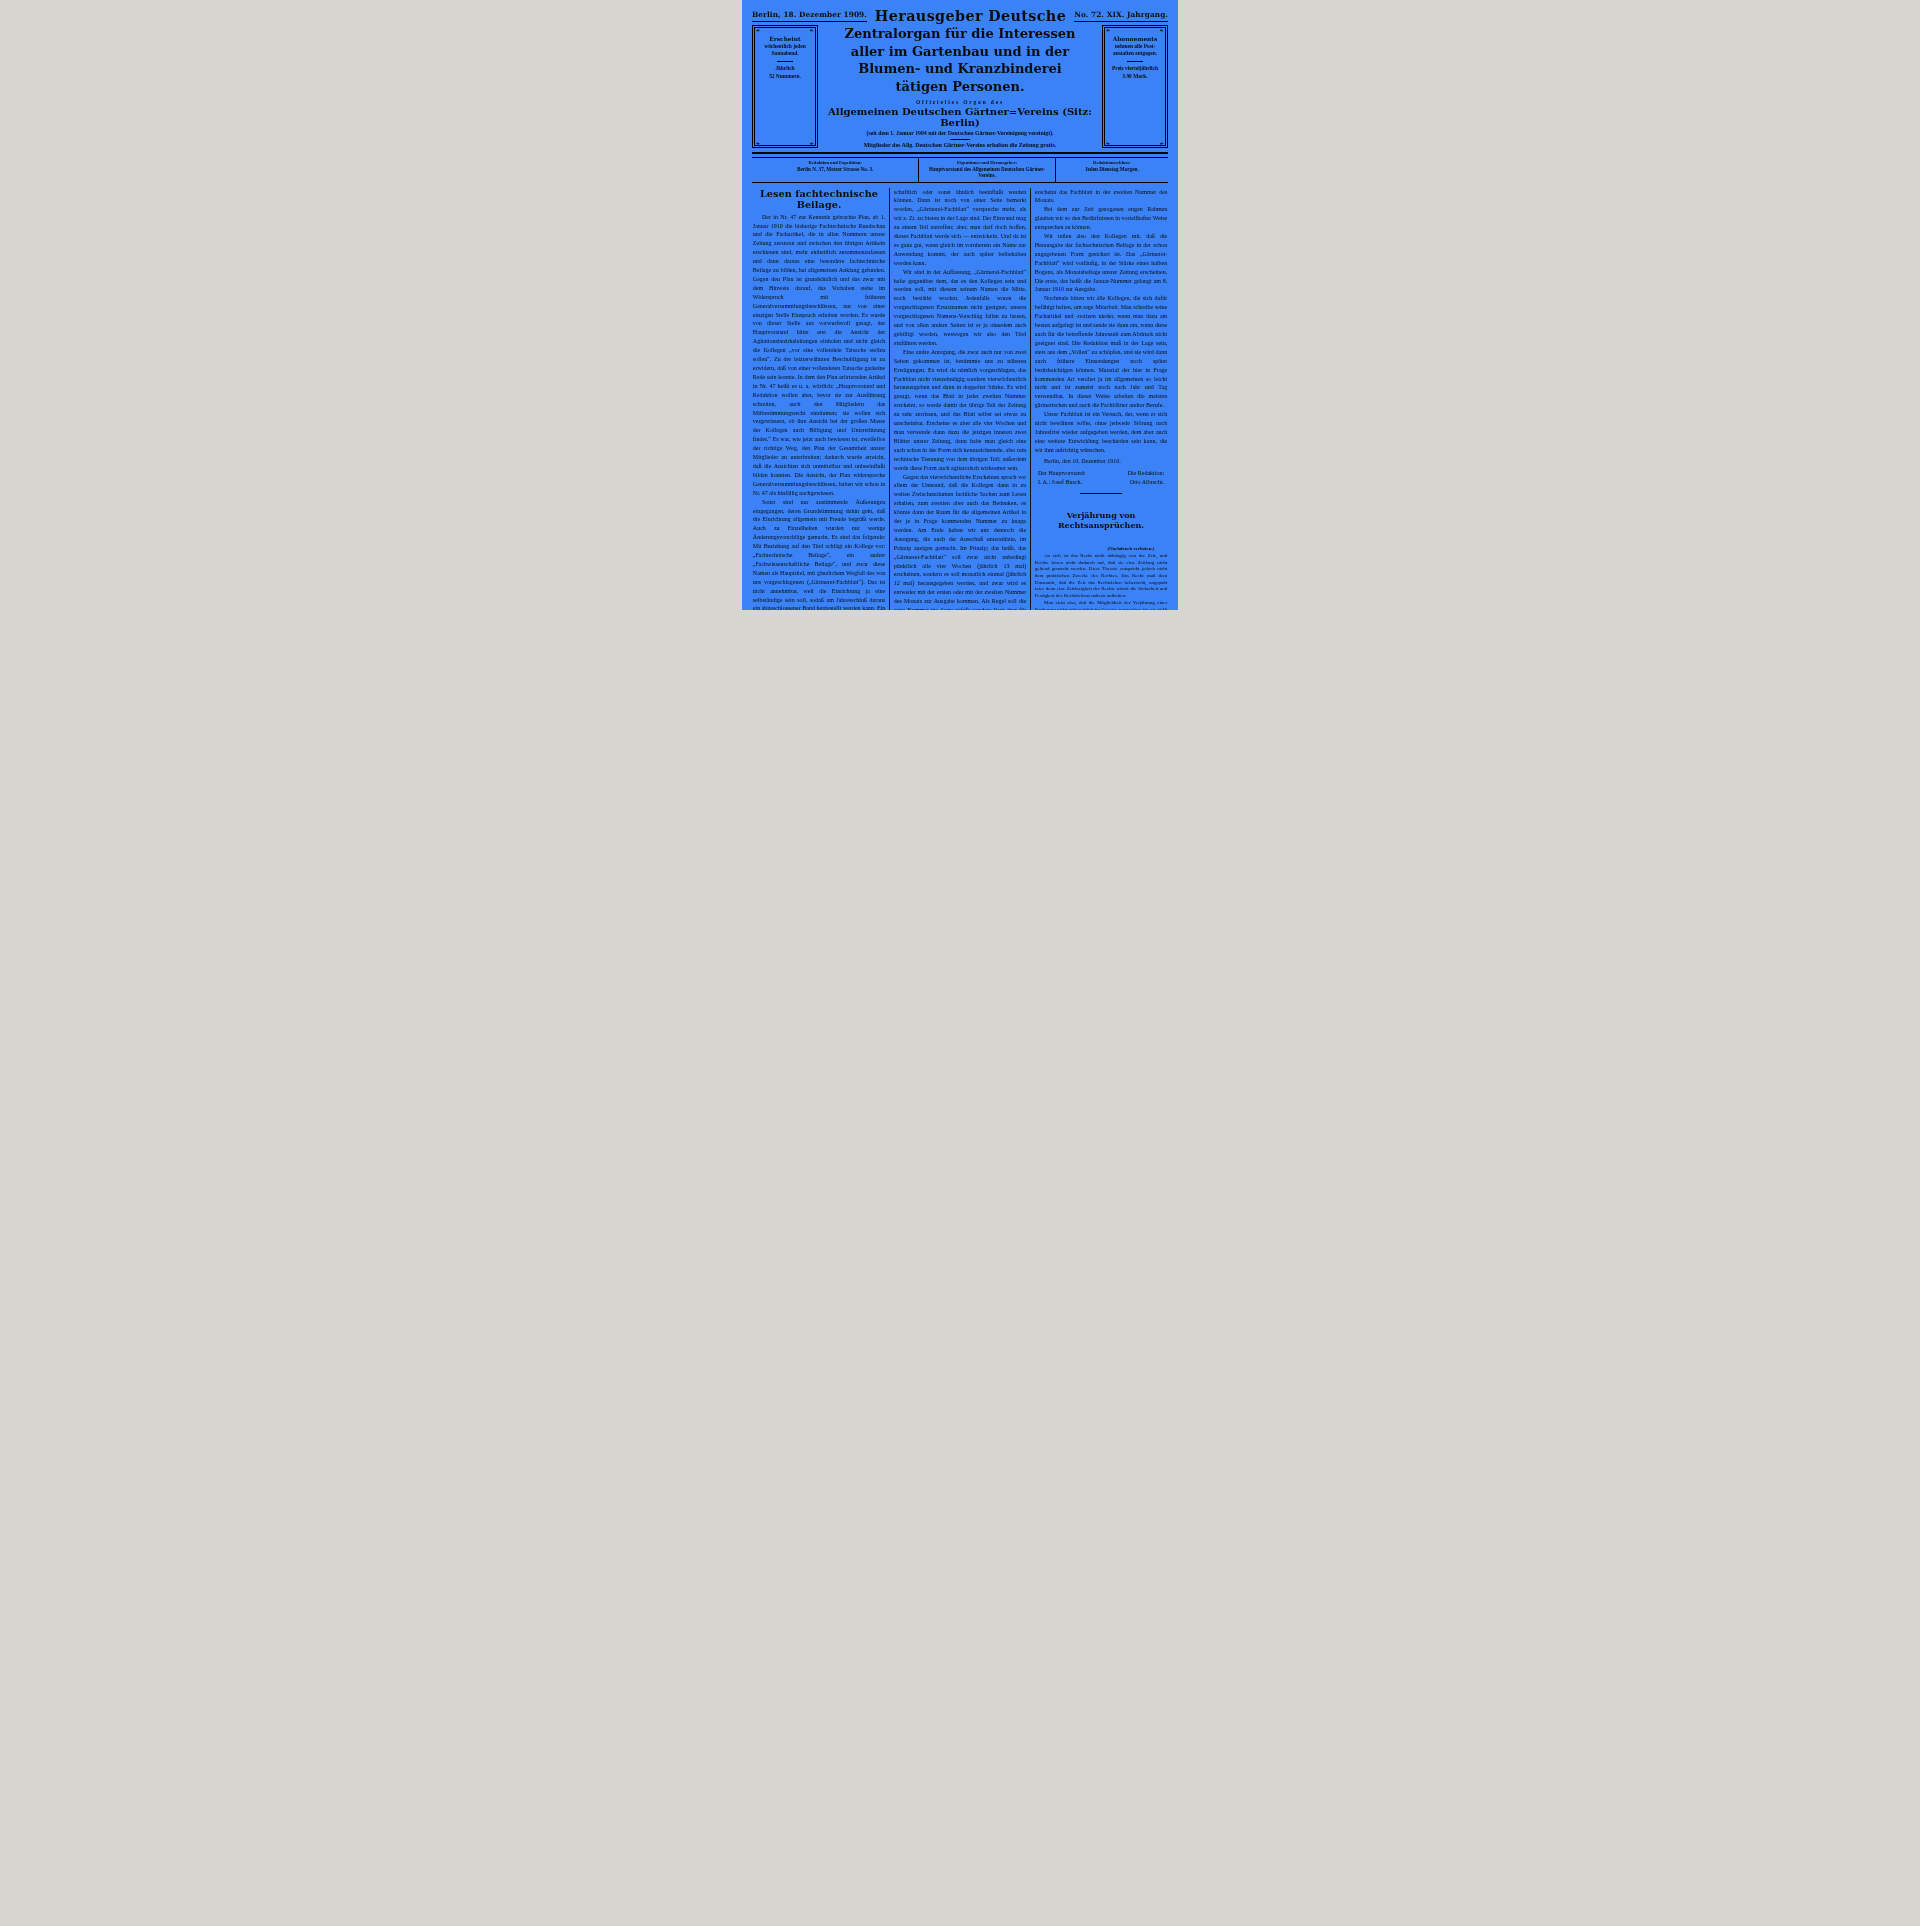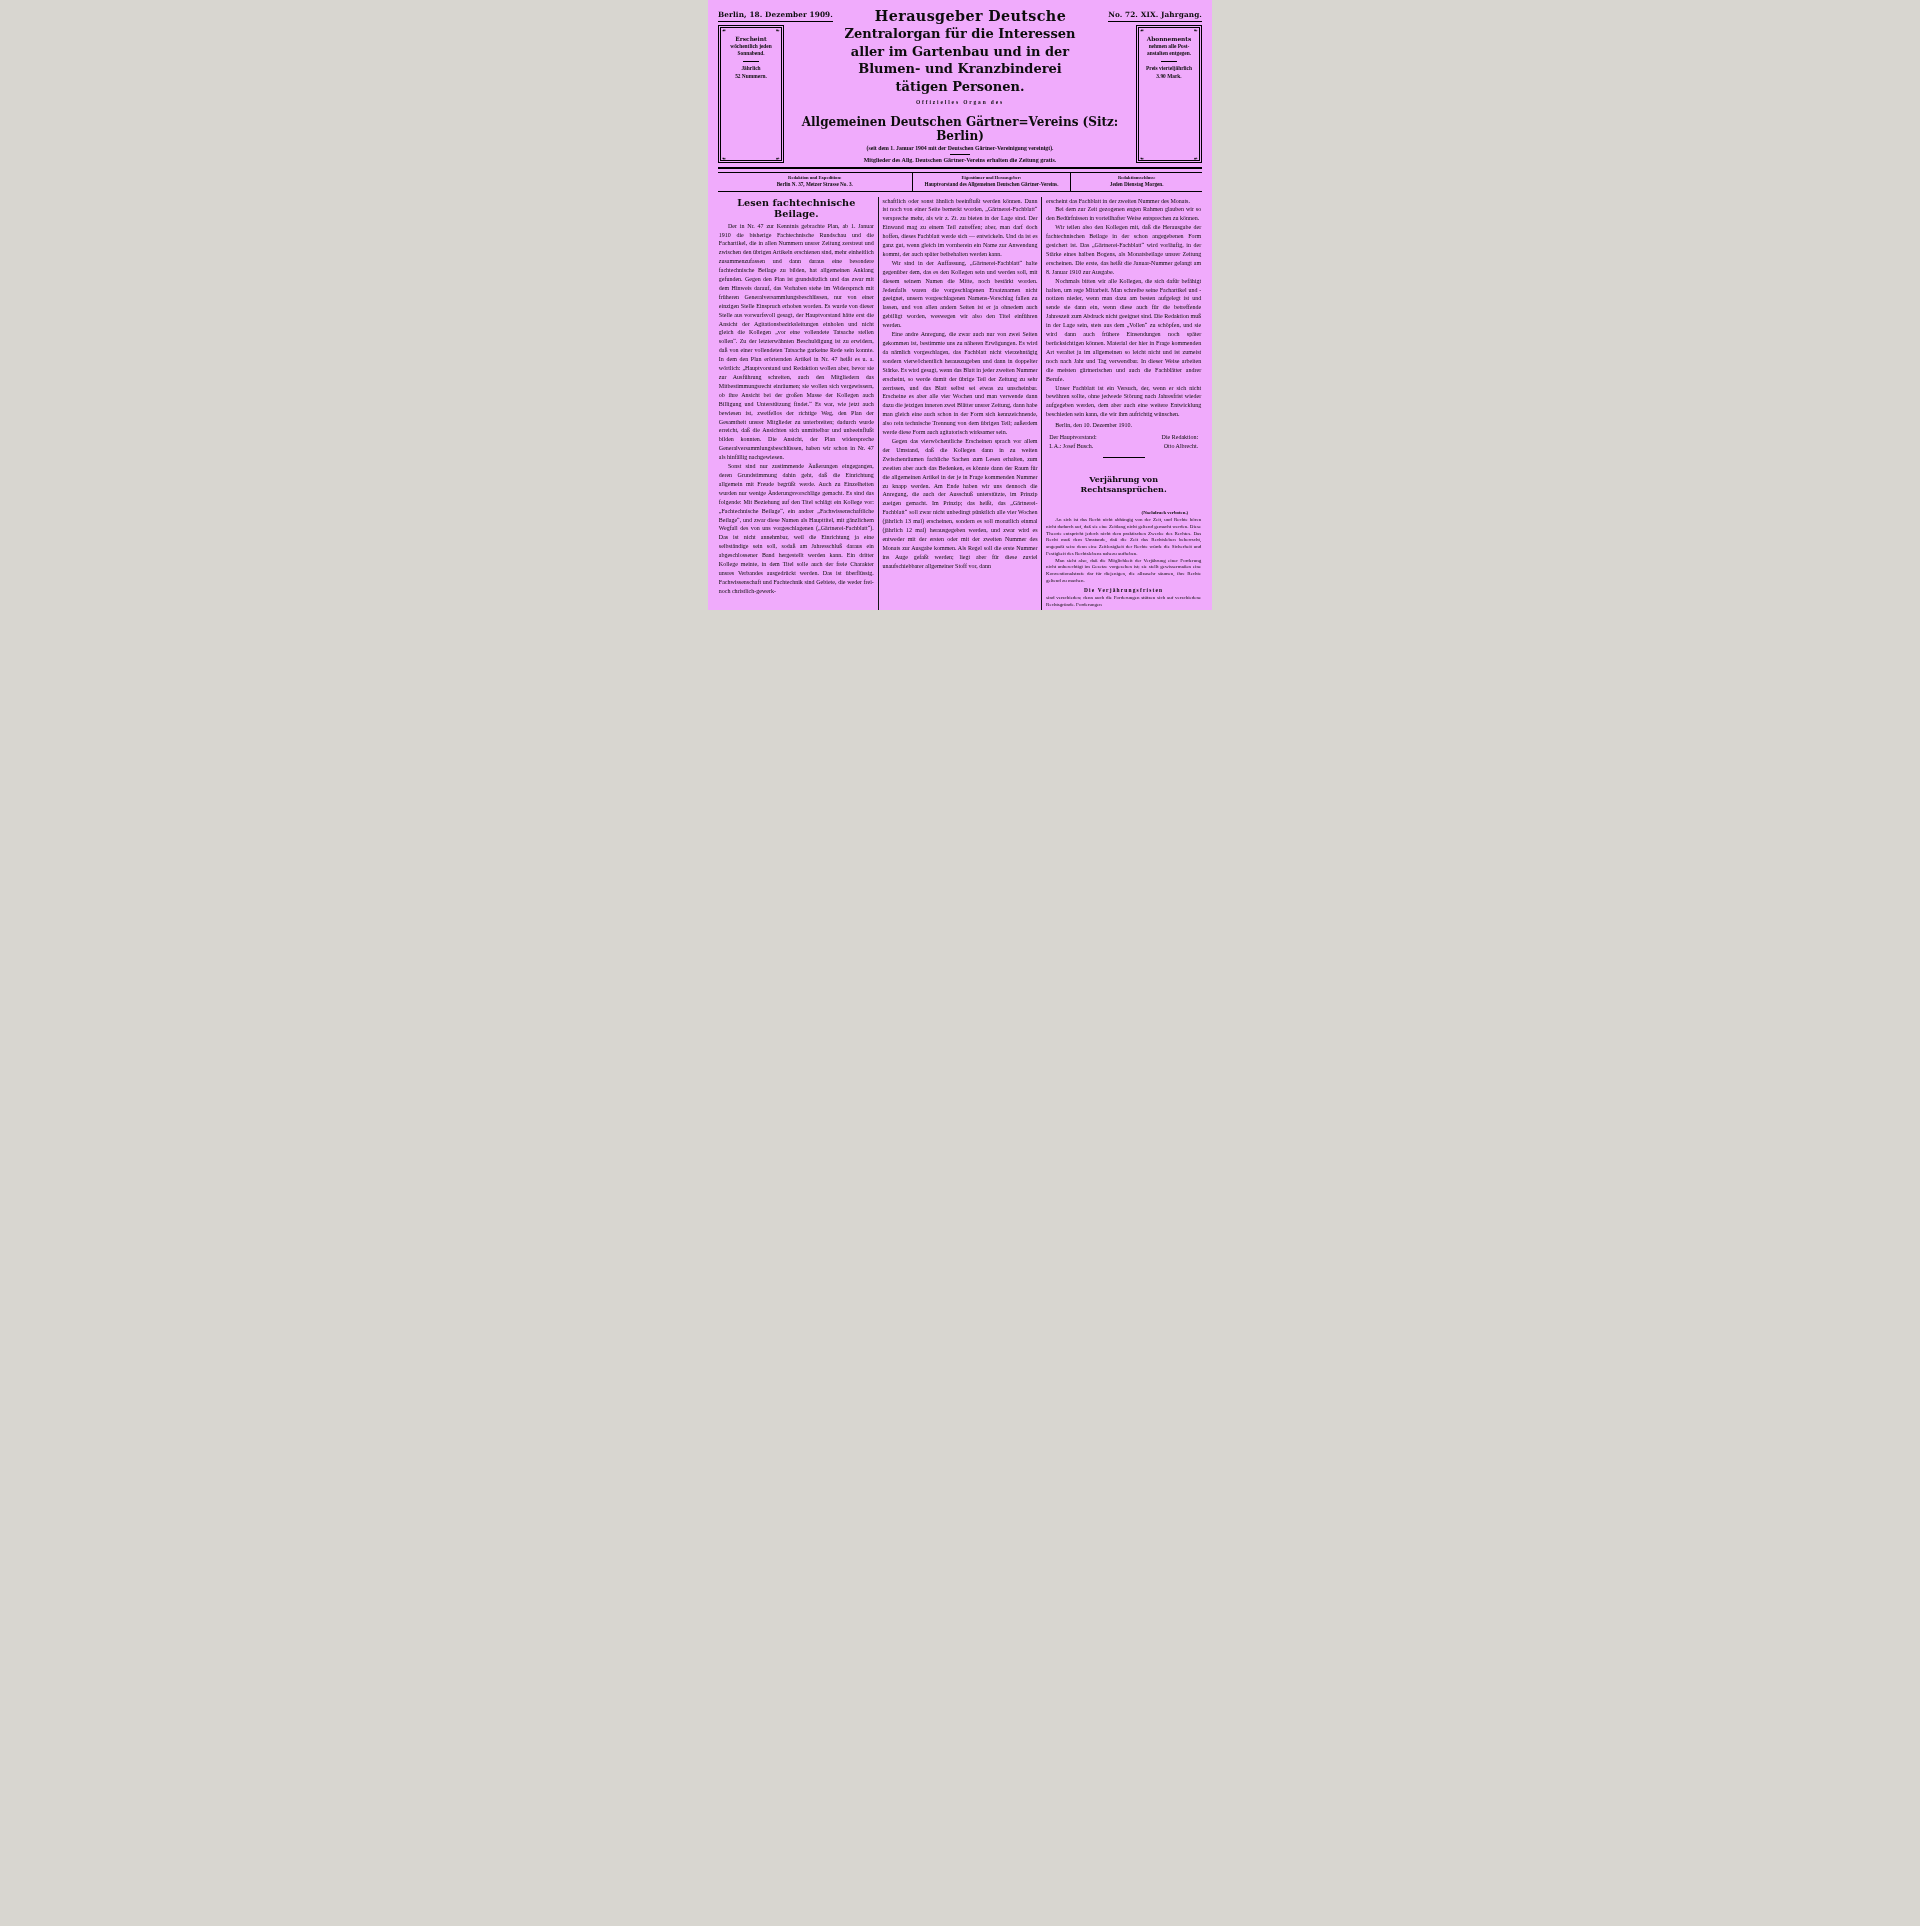--- a/index.html
+++ b/index.html
@@ -1,21 +1,21 @@
 <!DOCTYPE html>
 <html lang="de" style="font-size:6.2px"><head>
 <meta charset="utf-8">
 <style>
   html, body { margin:0; padding:0; background:#d8d6d0; }
   * { box-sizing: border-box; }
   .page {
     position: relative;
-    width: 504px; height: 610px;
+    width: 436px; height: 610px;
     margin: 0 auto;
-    background: #f0abfc;
+    background: #3b82f6;
     color: #0d0d0d;
     overflow: hidden;
     padding: 6.2px 10px 3.9px 10px;
     font-family: "Liberation Serif", "DejaVu Serif", serif;
   }
   
   .top-row { display:flex; justify-content:space-between; align-items:flex-end; }
   .dateline, .issue {
     font-family: "DejaVu Serif", serif;
     font-weight: bold; font-size: 7.3px; letter-spacing: 0.1px;
@@ -55,21 +55,21 @@
   .orn.bl { bottom:0.8px; left:1.2px; transform: rotate(180deg); }
   .orn.br { bottom:0.8px; right:1.2px; transform: scaleX(-1) rotate(180deg); }
   .box-head { font-family:"DejaVu Serif", serif; font-size:5.8px; }
   .box-rule { width: 15.4px; border-top: 0.8px solid #000; margin: 3.1px auto; }
   .mast-center { flex:1; text-align:center; }
   .subtitle {
     font-family:"DejaVu Serif", serif; font-weight:bold; font-size:13px;
     line-height:1.35; max-width: 247px; margin: 0 auto;
   }
   .organ-label { font-weight:bold; font-size:5.4px; letter-spacing:1.9px; margin-top:3.5px; }
-  .organ-name  { font-family:"DejaVu Serif", serif; font-weight:bold; font-size:12px; margin-top:10px; }
+  .organ-name  { font-family:"DejaVu Serif", serif; font-weight:bold; font-size:10px; margin-top:1px; }
   .organ-note  { font-weight:bold; font-size:5.8px; margin-top:2.3px; }
   .center-rule { width: 20px; border-top: 0.8px solid #000; margin: 2.7px auto 2.3px auto; }
   .gratis { font-weight:bold; font-size:6px; }
   
   .rule-double { margin-top: 3.9px; border-top: 2.3px solid #000; border-bottom: 1.5px solid #000; height: 5.4px; }
   .info-bar { display:flex; border-bottom: 1.2px solid #000; }
   .info-cell { padding: 2.7px 2.3px 3.5px 2.3px; text-align:center; }
   .info-cell.c1 { flex: 0 0 40%; }
   .info-cell.c2 { flex: 0 0 33%; border-left: 0.8px solid #000; border-right: 0.8px solid #000; }
   .info-cell.c3 { flex: 1; }

